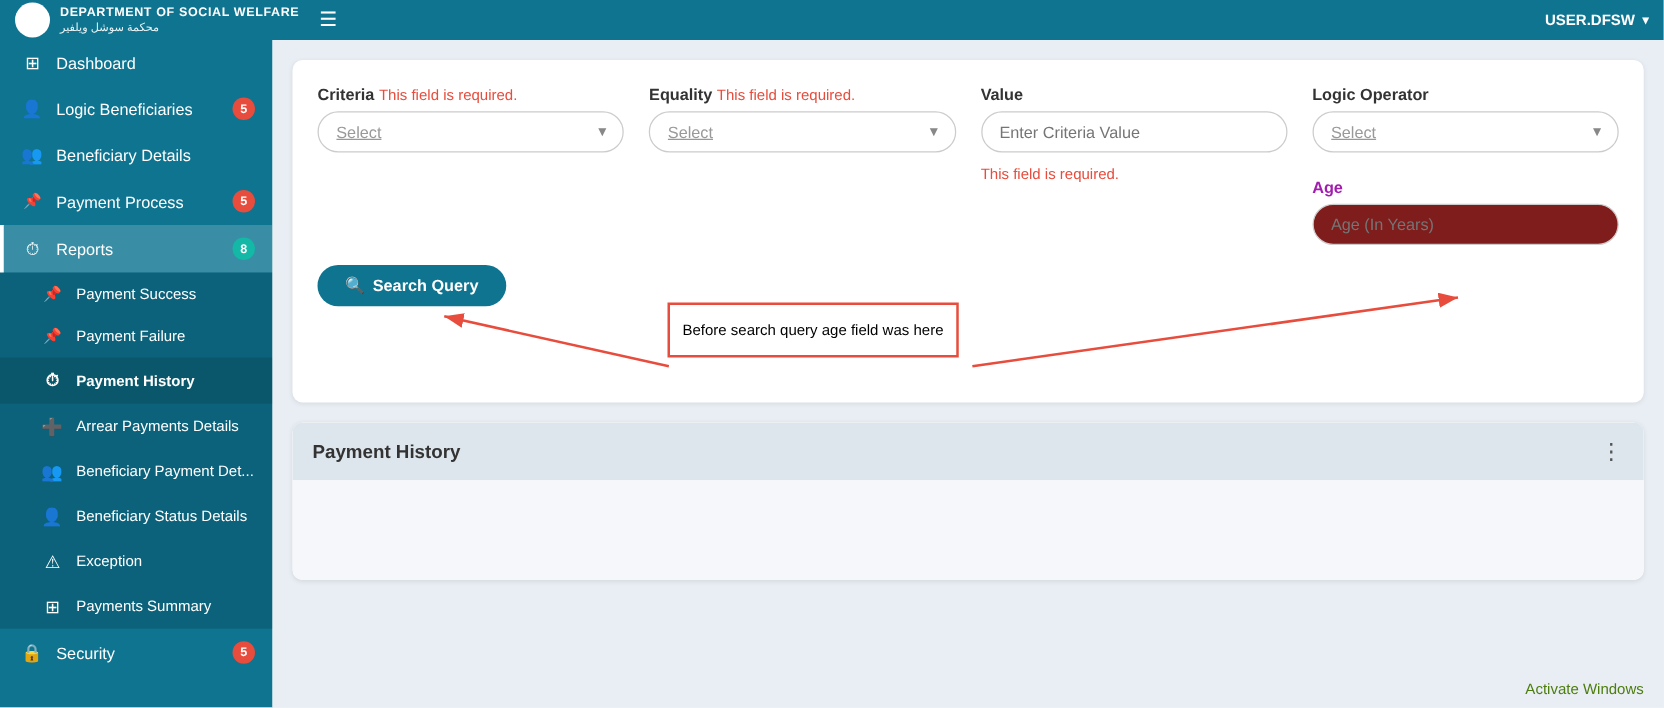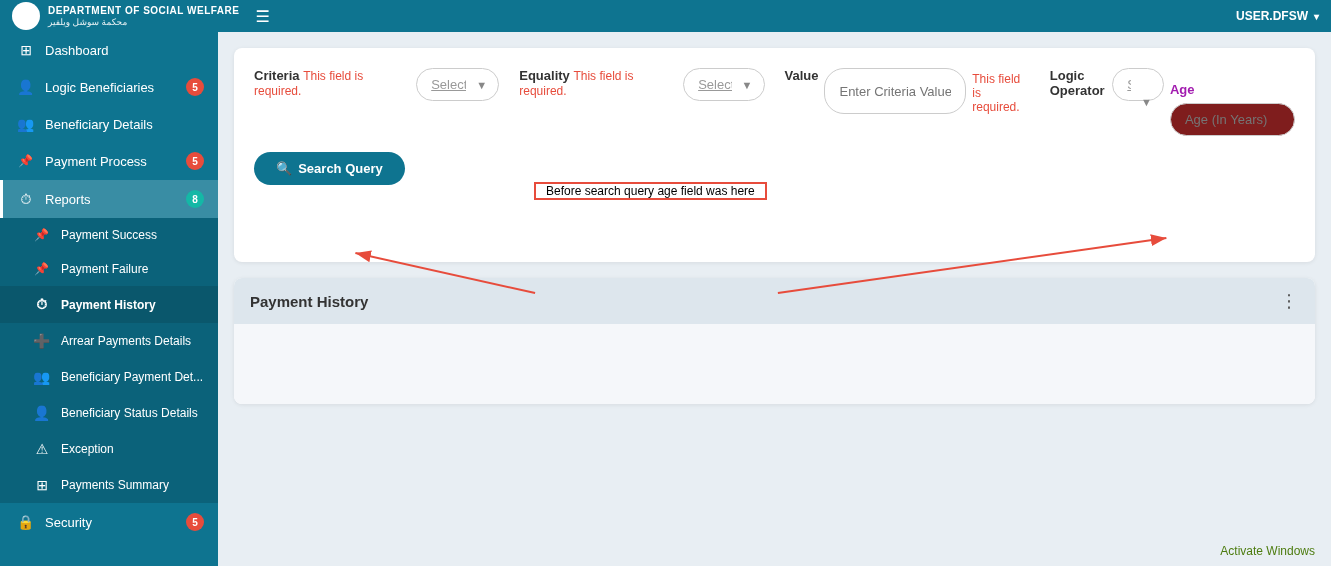--- a/index.html
+++ b/index.html
@@ -136,21 +136,21 @@
 
     .filter-row {
       display: flex;
       gap: 20px;
       align-items: flex-start;
       margin-bottom: 16px;
     }
 
     .filter-group {
       display: flex;
-      flex-direction: row;
+      flex-direction: column;
       gap: 6px;
       flex: 1;
       justify-content: flex-end;
     }
 
     .filter-label {
       font-size: 13px;
       font-weight: 600;
       color: #333;
     }
@@ -449,21 +449,21 @@
           </div>
         </div>
       </div>
 
       <div style="position:relative; height: 90px; display: flex; align-items: flex-start; justify-content: space-between;">
         <button class="search-btn">
           <span>🔍</span>
           <span>Search Query</span>
         </button>
 
-        <div style="position: absolute; left: 280px; top: 30px; border: 2px solid #e74c3c; padding: 0 10px; font-size: 12px; background: white; z-index: 5;">
+        <div style="position: absolute; left: 280px; top: 30px; border: 2px solid #e74c3c; padding: 13px 10px; font-size: 12px; background: white; z-index: 5;">
           <span>Before search query age field was here</span>
         </div>
 
       </div>
 
       <svg class="arrows-svg" viewBox="0 0 1113 200" preserveAspectRatio="none" style="position:absolute;top:160px;left:0;width:100%;height:200px;pointer-events:none;">
 
         <defs>
           <marker id="arrowhead" markerWidth="8" markerHeight="6" refX="8" refY="3" orient="auto">
             <polygon points="0 0, 8 3, 0 6" fill="#e74c3c"></polygon>

